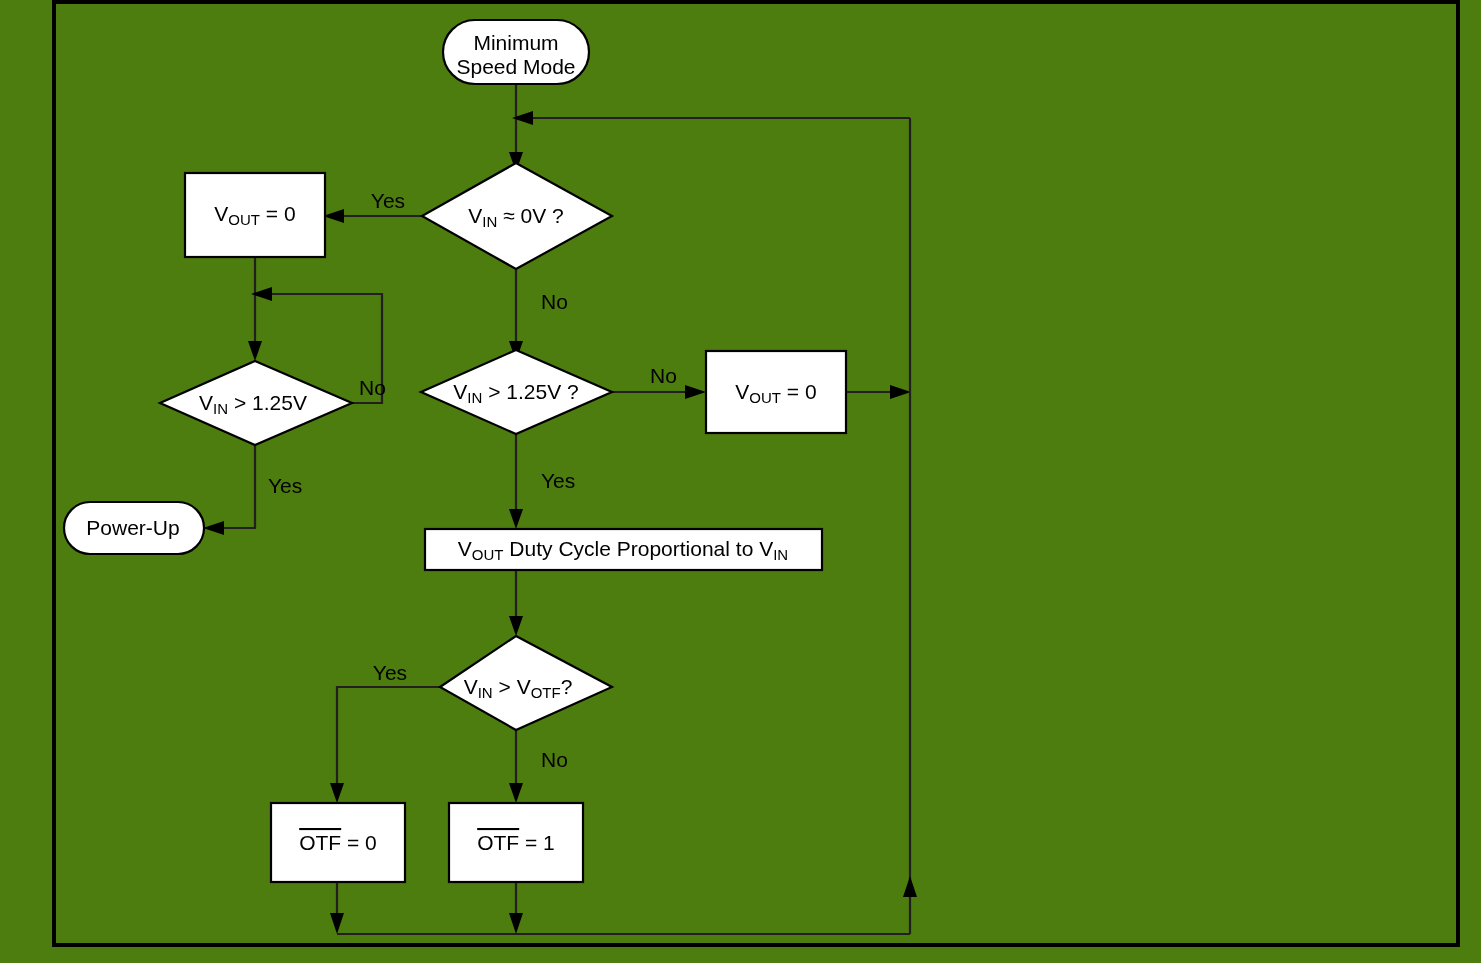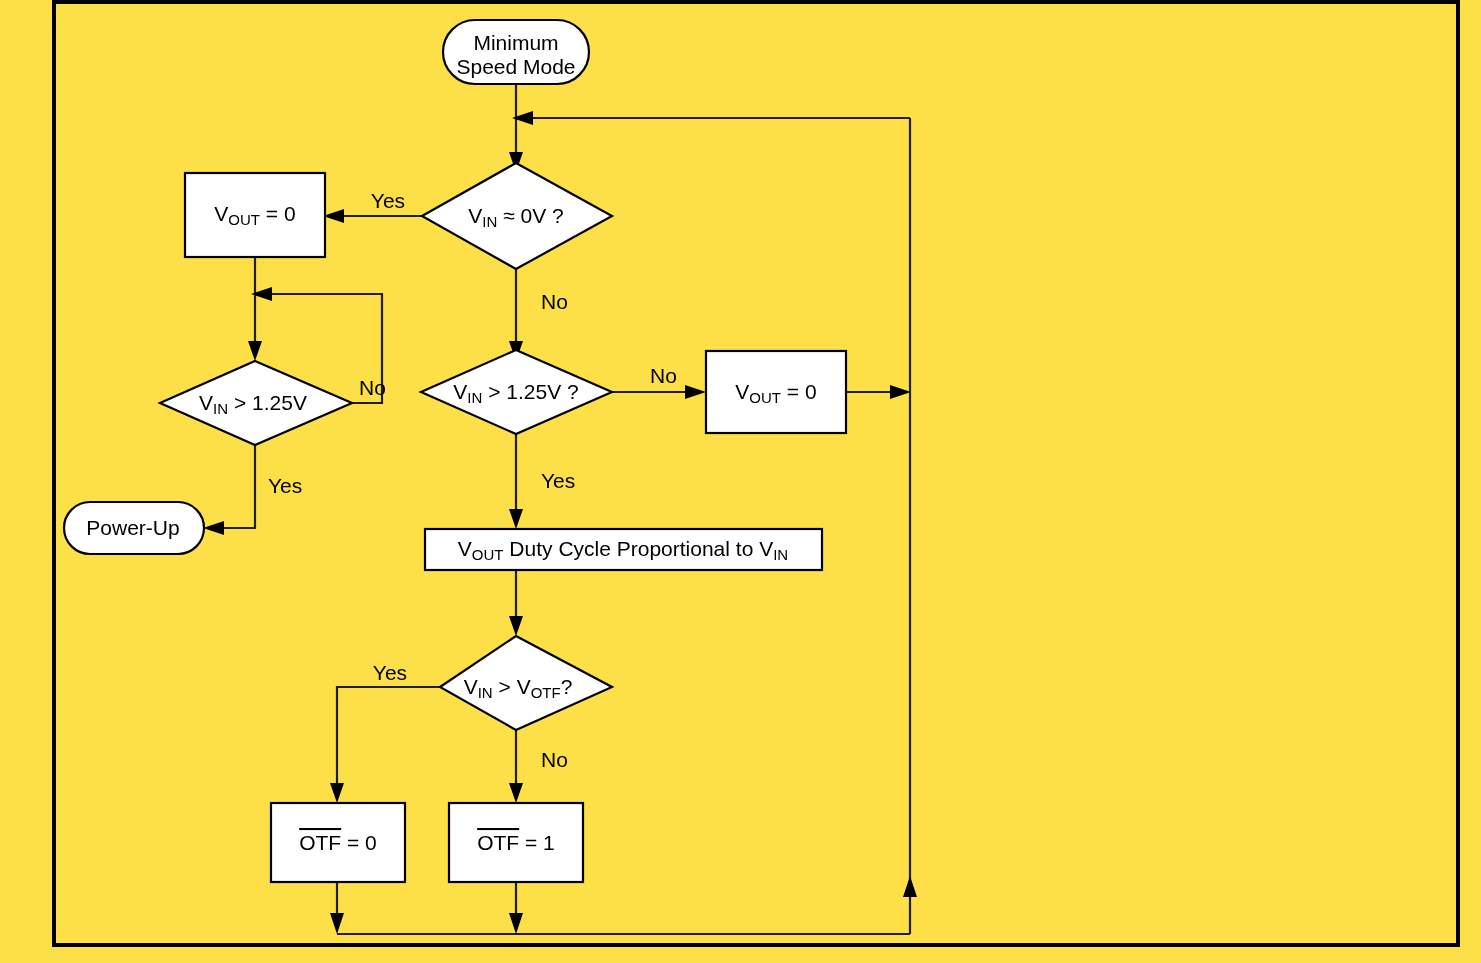--- a/index.html
+++ b/index.html
@@ -8,21 +8,21 @@
     padding: 0;
     background: #ffffff;
   }
   body {
     font-family: "Liberation Sans", sans-serif;
   }
   #page {
     position: relative;
     width: 1481px;
     height: 963px;
-    background: #fde047;
+    background: #4d7c0f;
     overflow: hidden;
   }
   #flow-svg {
     position: absolute;
     left: 0;
     top: 0;
   }
   .node-text {
     font-family: "Liberation Sans", sans-serif;
     font-size: 21px;

